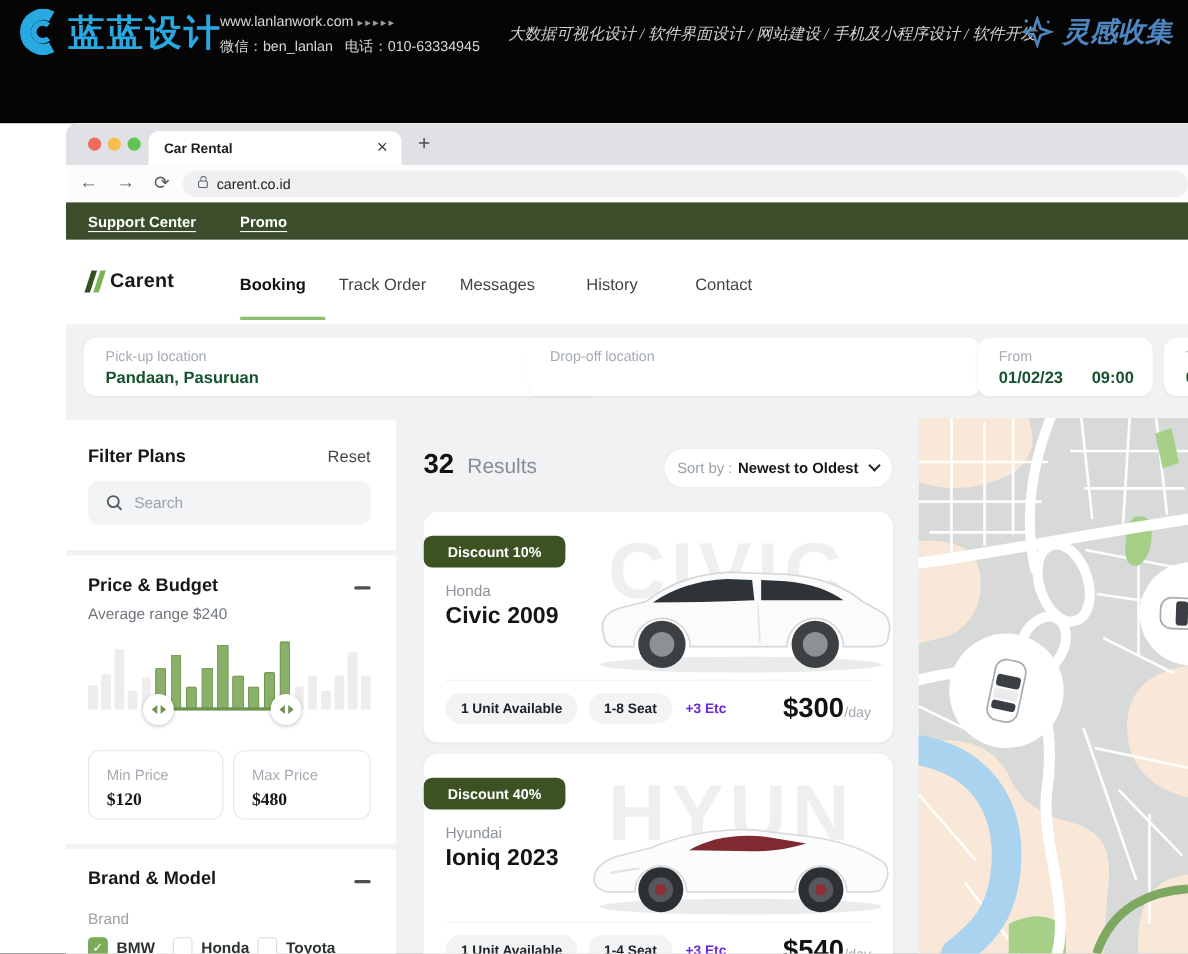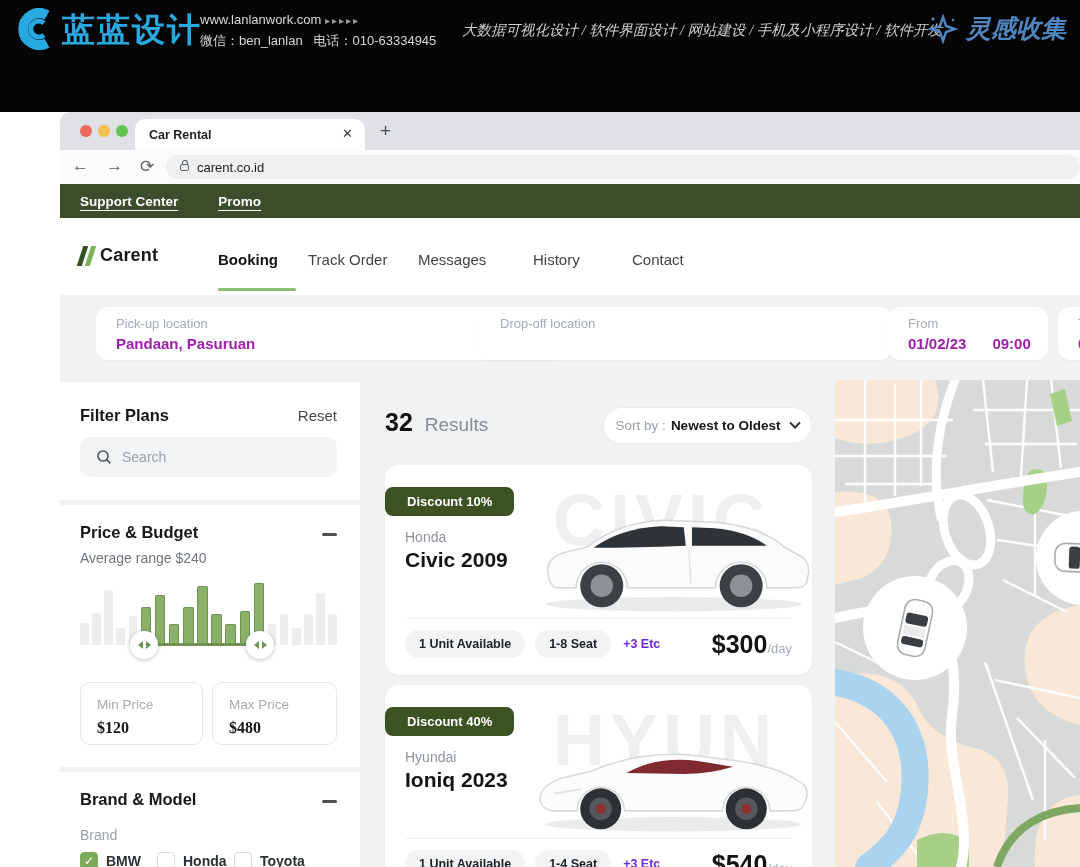--- a/index.html
+++ b/index.html
@@ -40,21 +40,21 @@
   .slashes i { display:block; width:5px; height:20px; }
   .brand-name { font-size:18px; font-weight:800; color:#161916; letter-spacing:.2px; }
   .navitem { top:33px; font-size:15px; color:#3f4542; }
   .navitem.active { font-weight:700; color:#121412; }
   .nav-underline { left:158px; top:70px; width:78px; height:3px; background:#8fbe72; border-radius:2px; }
 
   
   .band { left:60px; top:295px; width:1020px; height:572px; background:#f1f2f4; }
   .field { top:307px; height:53px; background:#fff; border-radius:12px; box-shadow:0 1px 2px rgba(20,24,31,.04); padding:9px 20px 0 20px; overflow:hidden; }
   .field .lbl { font-size:13px; color:#a4abb2; }
-  .field .val { font-size:15px; font-weight:700; color:#a21caf; margin-top:4px; display:flex; gap:26px; }
+  .field .val { font-size:15px; font-weight:700; color:#14532d; margin-top:4px; display:flex; gap:26px; }
 
   
   .fsec { left:60px; width:300px; background:#fff; }
   .sec-title { font-size:16.5px; font-weight:700; color:#15181a; }
   .reset { font-size:15px; color:#434a46; }
   .searchbox { left:20px; top:55px; width:257px; height:40px; background:#f3f4f6; border-radius:10px; display:flex; align-items:center; gap:10px; padding-left:16px; }
   .searchbox span { font-size:14px; color:#9aa1a8; }
   .minusbtn { width:15px; height:2.5px; background:#4a4f52; border-radius:2px; }
   .avg { font-size:14px; color:#6f767e; }
   .hist { left:20px; top:70px; width:257px; height:70px; display:flex; align-items:flex-end; gap:3.6px; }
@@ -168,21 +168,21 @@
       <span class="abs navitem" style="left:248px">Track Order</span>
       <span class="abs navitem" style="left:358px">Messages</span>
       <span class="abs navitem" style="left:473px">History</span>
       <span class="abs navitem" style="left:572px">Contact</span>
       <div class="abs nav-underline"></div>
     </div>
   </div>
 
   <div class="abs band"></div>
 
-  <div class="abs field" style="left:96px;width:466px">
+  <div class="abs field" style="left:76px;width:466px">
     <div class="lbl">Pick-up location</div>
     <div class="val">
         <span>Pandaan, Pasuruan</span>
       </div>
   </div>
   <div class="abs field" style="left:480px;width:412px">
     <div class="lbl">Drop-off location</div>
   </div>
   <div class="abs field" style="left:888px;width:160px">
     <div class="lbl">From</div>

